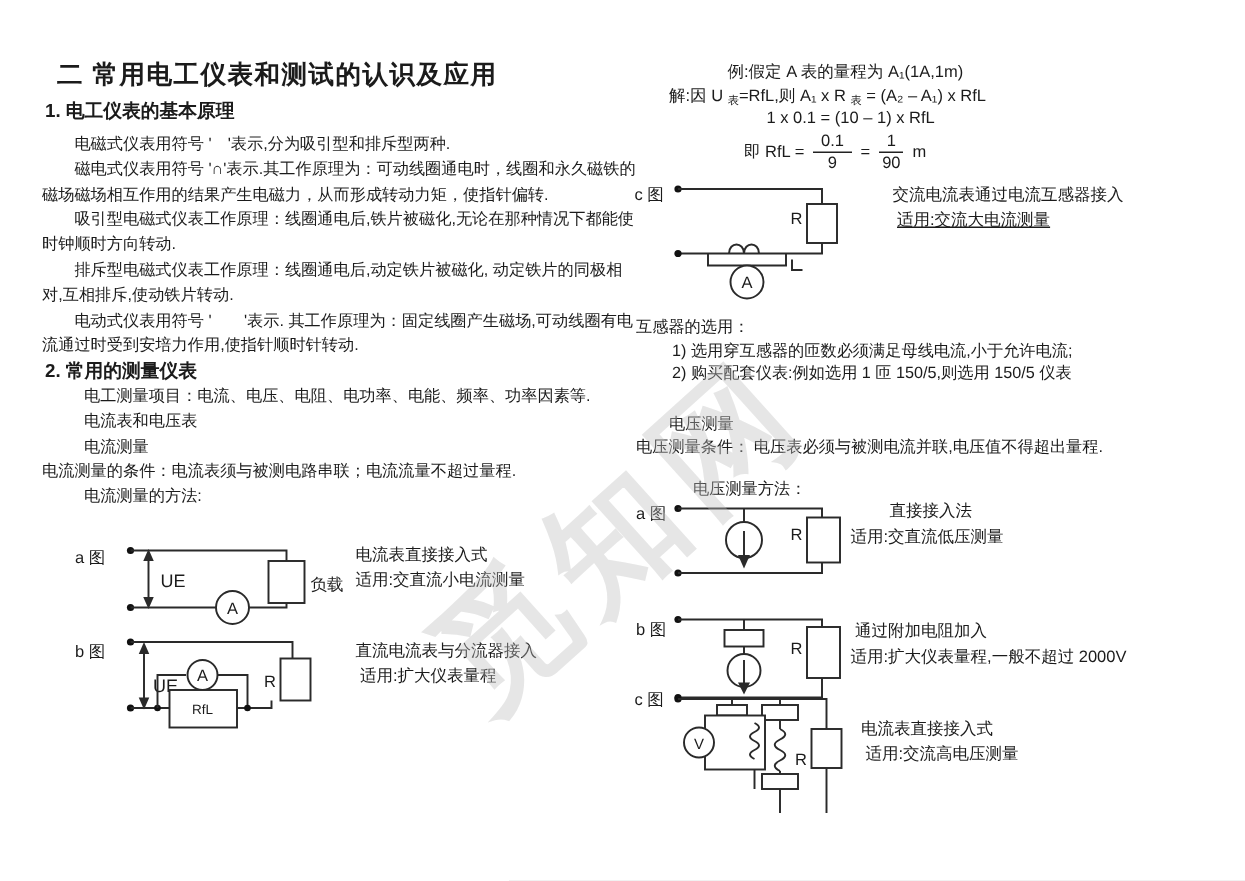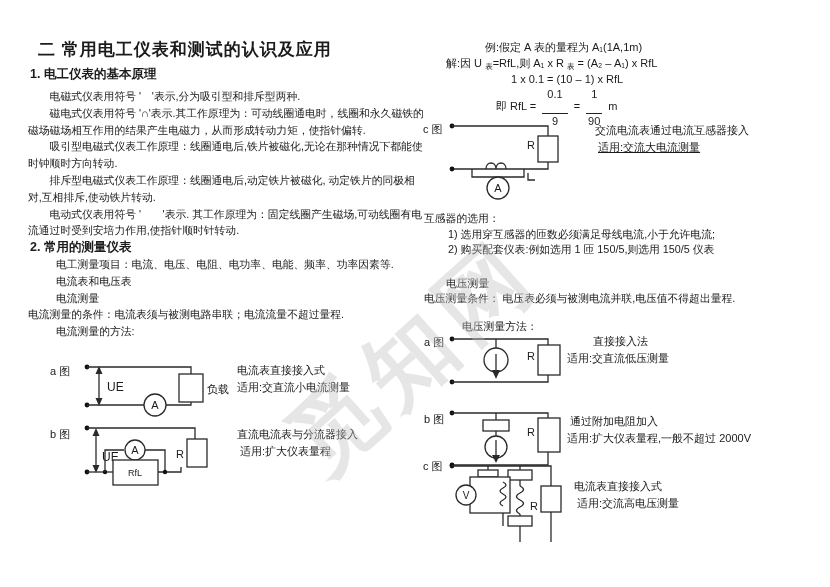--- a/index.html
+++ b/index.html
@@ -22,21 +22,21 @@
   .left-col{left:28px;top:88px;width:398px;}
   .left-col p{margin:0;}
   .indent2{text-indent:2em;}
   .pad1{padding-left:28px;}
   .gap-top{margin-top:4px;}
   .fig-label{font-size:11px;}
   .caption{font-size:11px;line-height:17px;white-space:nowrap;}
   .formula{font-size:11px;white-space:nowrap;}
   sub.small{font-size:7.5px;vertical-align:-2px;}
   .frac{display:inline-block;text-align:center;vertical-align:middle;margin:0 3px;}
-  .frac .num{display:block;border-bottom:1px solid #222;padding:0 5px 13px 5px;font-size:11px;}
+  .frac .num{display:block;border-bottom:1px solid #222;padding:0 5px 1px 5px;font-size:11px;}
   .frac .den{display:block;padding-top:1px;font-size:11px;}
   svg{display:block;}
   svg .wire{stroke:#2a2a2a;stroke-width:1.3;fill:none;}
   svg .box{stroke:#2a2a2a;stroke-width:1.3;fill:#ffffff;}
   svg .dot{fill:#111;}
   svg text{font-family:"Liberation Sans","DejaVu Sans",sans-serif;fill:#1b1b1b;}
 </style>
 </head>
 <body>
 

